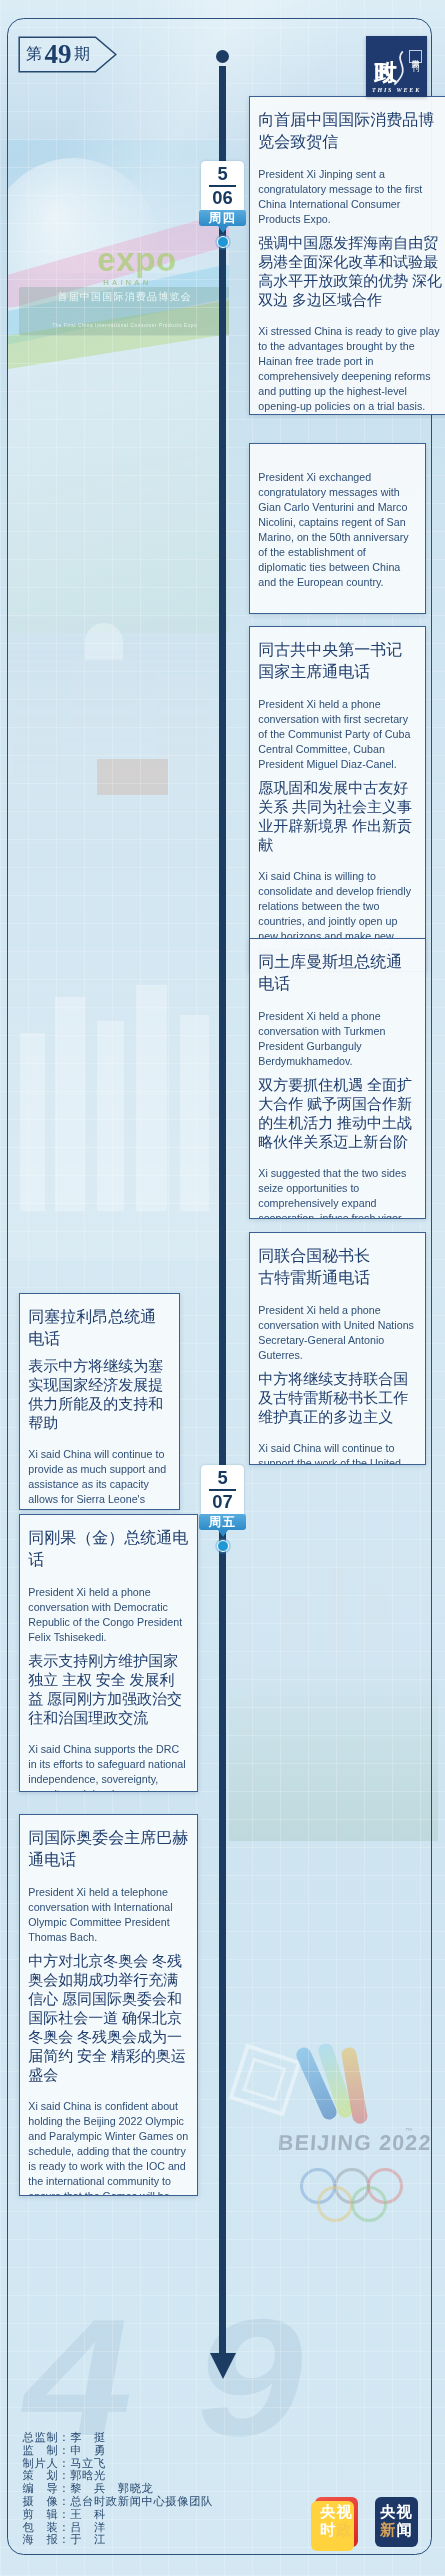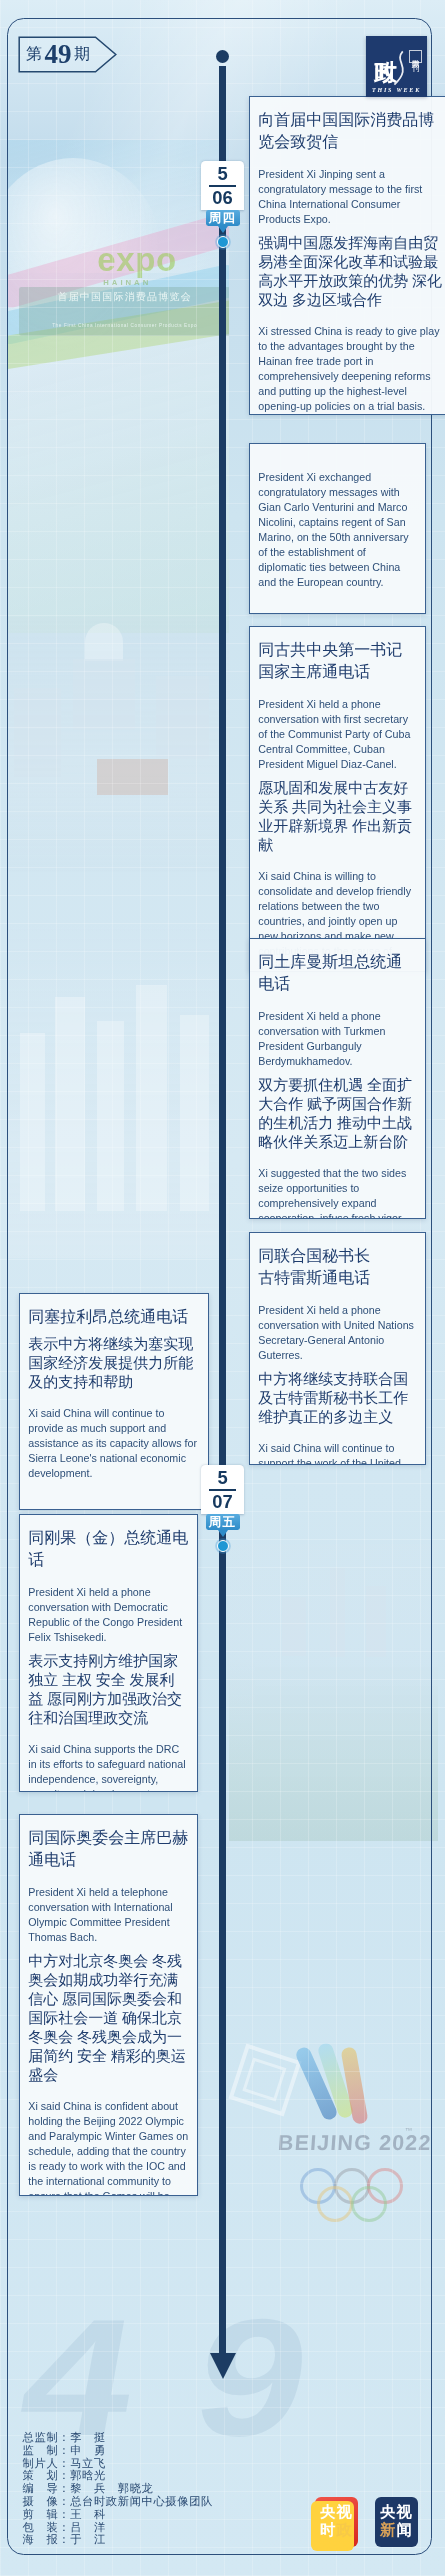--- a/index.html
+++ b/index.html
@@ -65,21 +65,21 @@
   
   .tl-dot{left:216px;top:50px;width:13px;height:13px;border-radius:50%;background:#1c3c63;z-index:4;}
   .tl-line{left:219px;top:66px;width:7.1px;height:2288px;background:#1c3c63;z-index:4;}
   .tl-arrow{left:210px;top:2353px;width:0;height:0;border-left:13px solid transparent;
             border-right:13px solid transparent;border-top:26px solid #1c3c63;z-index:4;}
   .date-badge{left:199px;width:47px;z-index:6;display:flex;flex-direction:column;align-items:center;position:absolute;}
   .date-white{width:43px;background:#fff;border-radius:4.2px 4.2px 0 0;padding:4.2px 0 3px;
               box-shadow:0 0.6px 2.4px rgba(30,60,100,.28);text-align:center;}
   .d-num{display:block;font-weight:700;font-size:18.4px;line-height:18.4px;color:#16395f;}
   .d-rule{height:1.8px;background:#16395f;width:27px;margin:1.8px auto;}
-  .date-ribbon{width:34px;background:linear-gradient(180deg,#58acdf,#2e8bc8);color:#fff;text-align:center;
+  .date-ribbon{width:47px;background:linear-gradient(180deg,#58acdf,#2e8bc8);color:#fff;text-align:center;
                font-weight:700;font-size:12.5px;line-height:16px;border-radius:2.4px;letter-spacing:1.2px;}
   .date-pointer{width:0;height:0;border-left:5.3px solid transparent;border-right:5.3px solid transparent;
                 border-top:7.7px solid #2e8bc8;}
   .date-node{width:10px;height:10px;background:#1f97d4;border:1.8px solid #fff;border-radius:50%;
              box-shadow:0 0 0 1.8px rgba(70,155,215,.35);margin-top:3px;}
   
   .card{position:absolute;background:rgba(245,249,251,.97);border:0.6px solid #3a6191;box-sizing:border-box;
         box-shadow:0 1.8px 4.7px rgba(30,60,100,.18);padding:12px 8.3px;overflow:hidden;z-index:5;}
   .zh-title{font-family:"Liberation Serif","DejaVu Serif",serif;font-size:16px;line-height:22px;color:#1f3d6d;
             white-space:pre-line;}
@@ -231,21 +231,21 @@
 </div>
 
 <div class="card" style="left:249px;top:1232px;width:177px;height:233px;">
   <div class="zh-title">同联合国秘书长
 古特雷斯通电话</div>
   <div class="en">President Xi held a phone conversation with United Nations Secretary-General Antonio Guterres.</div>
   <div class="zh-quote">中方将继续支持联合国及古特雷斯秘书长工作 维护真正的多边主义</div>
   <div class="en">Xi said China will continue to support the work of the United Nations and that of Secretary-General Guterres, and uphold genuine multilateralism.</div>
 </div>
 
-<div class="card" style="left:19px;top:1293px;width:190px;height:217px;">
+<div class="card" style="left:19px;top:1293px;width:161px;height:217px;">
   <div class="zh-title">同塞拉利昂总统通电话</div>
   <div class="zh-quote">表示中方将继续为塞实现国家经济发展提供力所能及的支持和帮助</div>
   <div class="en">Xi said China will continue to provide as much support and assistance as its capacity allows for Sierra Leone's national economic development.</div>
 </div>
 
 <div class="card" style="left:19px;top:1514px;width:179px;height:278px;">
   <div class="zh-title">同刚果（金）总统通电话</div>
   <div class="en">President Xi held a phone conversation with Democratic Republic of the Congo President Felix Tshisekedi.</div>
   <div class="zh-quote">表示支持刚方维护国家独立 主权 安全 发展利益 愿同刚方加强政治交往和治国理政交流</div>
   <div class="en">Xi said China supports the DRC in its efforts to safeguard national independence, sovereignty, security and development interests, and stands ready to increase political and governance exchanges with the DRC.</div>

